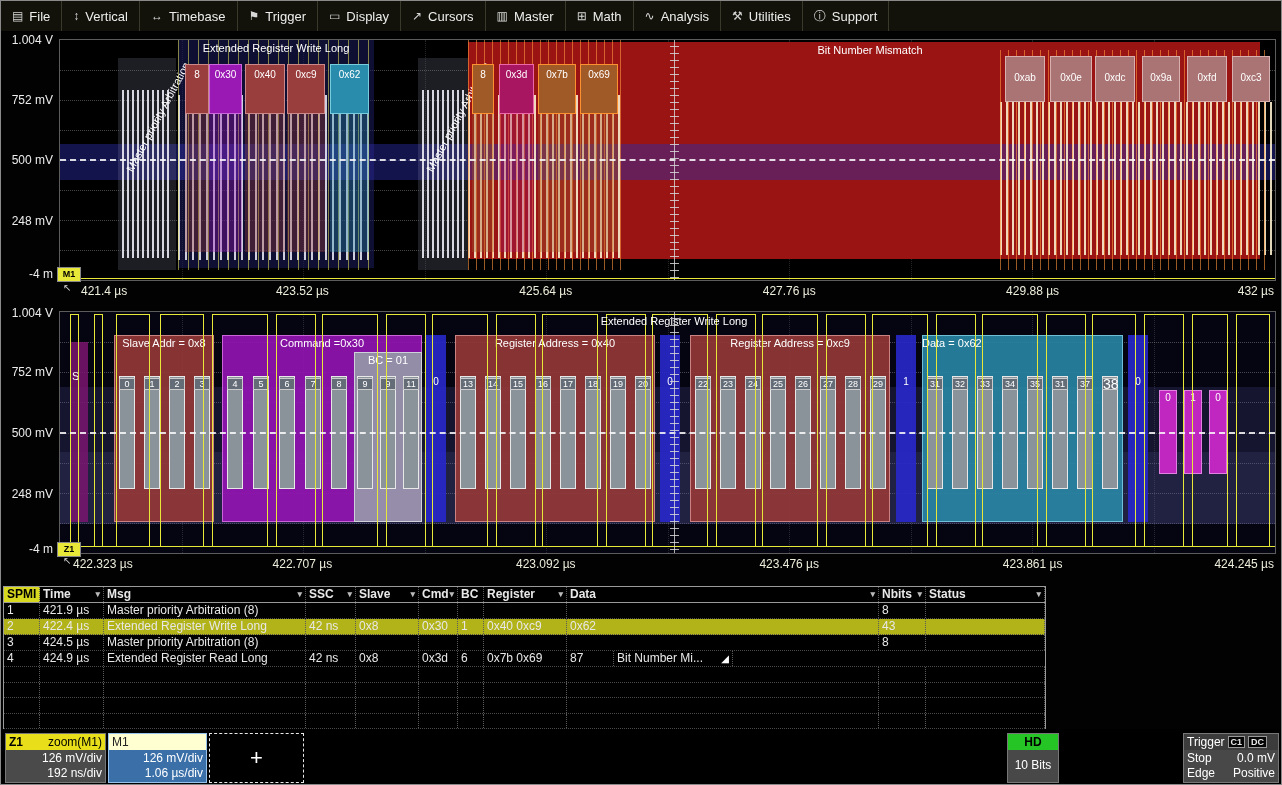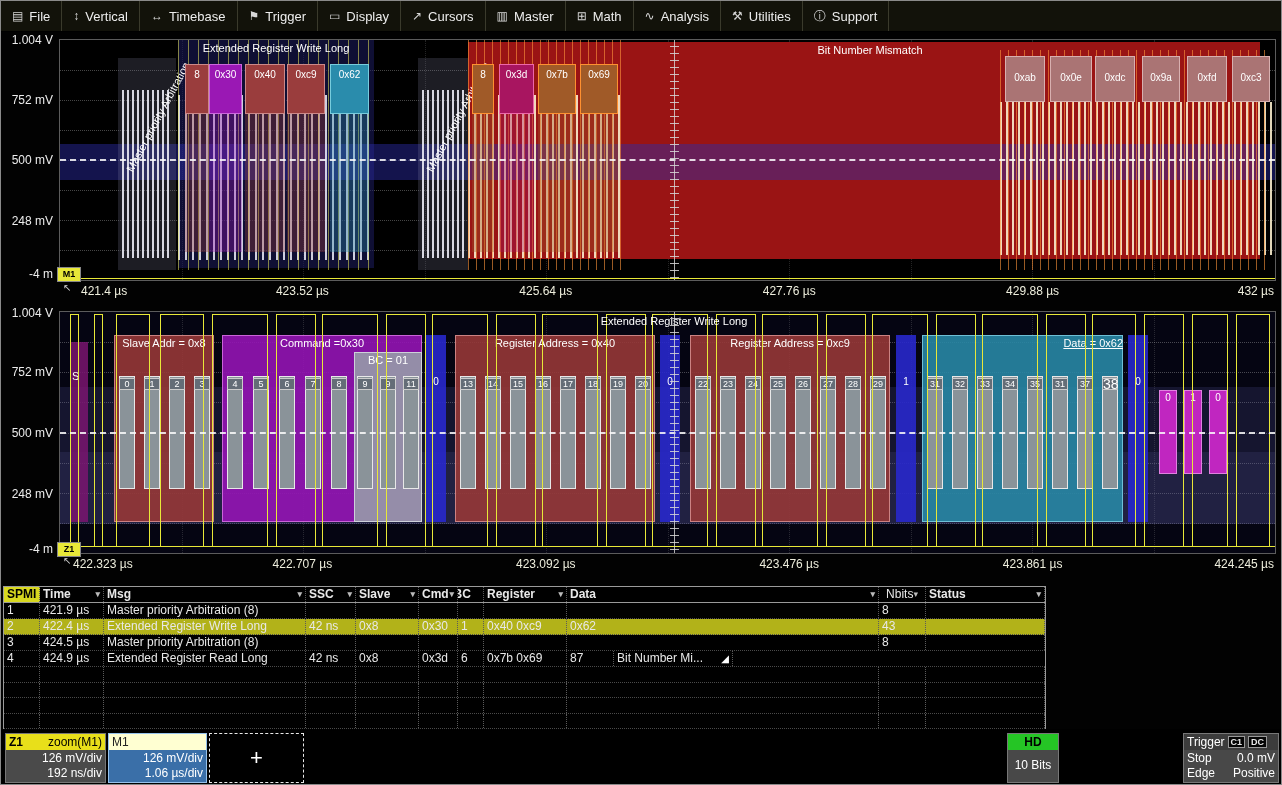--- a/index.html
+++ b/index.html
@@ -248,21 +248,21 @@
       <div style="position: absolute; left: 710px; top: 66px; width: 16px; height: 12px; color: rgb(255, 255, 255); font-size: 9px; text-align: center; line-height: 11px; border: 1px solid rgb(204, 204, 204); box-sizing: border-box; background: rgba(95, 105, 115, 0.9);">25</div>
       <div style="position: absolute; left: 735px; top: 64px; width: 16px; height: 113px; background: rgb(138, 147, 153); border: 1px solid rgb(232, 232, 232); box-sizing: border-box;"></div>
       <div style="position: absolute; left: 735px; top: 66px; width: 16px; height: 12px; color: rgb(255, 255, 255); font-size: 9px; text-align: center; line-height: 11px; border: 1px solid rgb(204, 204, 204); box-sizing: border-box; background: rgba(95, 105, 115, 0.9);">26</div>
       <div style="position: absolute; left: 760px; top: 64px; width: 16px; height: 113px; background: rgb(138, 147, 153); border: 1px solid rgb(232, 232, 232); box-sizing: border-box;"></div>
       <div style="position: absolute; left: 760px; top: 66px; width: 16px; height: 12px; color: rgb(255, 255, 255); font-size: 9px; text-align: center; line-height: 11px; border: 1px solid rgb(204, 204, 204); box-sizing: border-box; background: rgba(95, 105, 115, 0.9);">27</div>
       <div style="position: absolute; left: 785px; top: 64px; width: 16px; height: 113px; background: rgb(138, 147, 153); border: 1px solid rgb(232, 232, 232); box-sizing: border-box;"></div>
       <div style="position: absolute; left: 785px; top: 66px; width: 16px; height: 12px; color: rgb(255, 255, 255); font-size: 9px; text-align: center; line-height: 11px; border: 1px solid rgb(204, 204, 204); box-sizing: border-box; background: rgba(95, 105, 115, 0.9);">28</div>
       <div style="position: absolute; left: 810px; top: 64px; width: 16px; height: 113px; background: rgb(138, 147, 153); border: 1px solid rgb(232, 232, 232); box-sizing: border-box;"></div>
       <div style="position: absolute; left: 810px; top: 66px; width: 16px; height: 12px; color: rgb(255, 255, 255); font-size: 9px; text-align: center; line-height: 11px; border: 1px solid rgb(204, 204, 204); box-sizing: border-box; background: rgba(95, 105, 115, 0.9);">29</div>
       <div style="position: absolute; left: 862px; top: 23px; width: 201px; height: 187px; background: rgba(40, 135, 165, 0.9); border: 1px solid rgba(130, 210, 230, 0.8); box-sizing: border-box;"></div>
-      <div style="position: absolute; left: 862px; top: 25px; width: 201px; height: 13px; color: rgb(255, 255, 255); font-size: 11px; text-align: right; white-space: nowrap; text-decoration: underline;">Data = 0x62</div>
+      <div style="position: absolute; left: 862px; top: 25px; width: 201px; height: 13px; color: rgb(255, 255, 255); font-size: 11px; text-align: left; white-space: nowrap;">Data = 0x62</div>
       <div style="position: absolute; left: 867px; top: 64px; width: 16px; height: 113px; background: rgb(138, 147, 153); border: 1px solid rgb(232, 232, 232); box-sizing: border-box;"></div>
       <div style="position: absolute; left: 867px; top: 66px; width: 16px; height: 12px; color: rgb(255, 255, 255); font-size: 9px; text-align: center; line-height: 11px; border: 1px solid rgb(204, 204, 204); box-sizing: border-box; background: rgba(95, 105, 115, 0.9);">31</div>
       <div style="position: absolute; left: 892px; top: 64px; width: 16px; height: 113px; background: rgb(138, 147, 153); border: 1px solid rgb(232, 232, 232); box-sizing: border-box;"></div>
       <div style="position: absolute; left: 892px; top: 66px; width: 16px; height: 12px; color: rgb(255, 255, 255); font-size: 9px; text-align: center; line-height: 11px; border: 1px solid rgb(204, 204, 204); box-sizing: border-box; background: rgba(95, 105, 115, 0.9);">32</div>
       <div style="position: absolute; left: 917px; top: 64px; width: 16px; height: 113px; background: rgb(138, 147, 153); border: 1px solid rgb(232, 232, 232); box-sizing: border-box;"></div>
       <div style="position: absolute; left: 917px; top: 66px; width: 16px; height: 12px; color: rgb(255, 255, 255); font-size: 9px; text-align: center; line-height: 11px; border: 1px solid rgb(204, 204, 204); box-sizing: border-box; background: rgba(95, 105, 115, 0.9);">33</div>
       <div style="position: absolute; left: 942px; top: 64px; width: 16px; height: 113px; background: rgb(138, 147, 153); border: 1px solid rgb(232, 232, 232); box-sizing: border-box;"></div>
       <div style="position: absolute; left: 942px; top: 66px; width: 16px; height: 12px; color: rgb(255, 255, 255); font-size: 9px; text-align: center; line-height: 11px; border: 1px solid rgb(204, 204, 204); box-sizing: border-box; background: rgba(95, 105, 115, 0.9);">34</div>
       <div style="position: absolute; left: 967px; top: 64px; width: 16px; height: 113px; background: rgb(138, 147, 153); border: 1px solid rgb(232, 232, 232); box-sizing: border-box;"></div>
       <div style="position: absolute; left: 967px; top: 66px; width: 16px; height: 12px; color: rgb(255, 255, 255); font-size: 9px; text-align: center; line-height: 11px; border: 1px solid rgb(204, 204, 204); box-sizing: border-box; background: rgba(95, 105, 115, 0.9);">35</div>
@@ -342,33 +342,33 @@
           <div style="color: rgb(187, 187, 187); font-size: 9px; line-height: 15px;">▾</div>
         </div>
         <div class="tcell" style="width: 63px; font-weight: bold; display: flex; justify-content: space-between;">
           <div>Slave</div>
           <div style="color: rgb(187, 187, 187); font-size: 9px; line-height: 15px;">▾</div>
         </div>
         <div class="tcell" style="width: 39px; font-weight: bold; display: flex; justify-content: space-between;">
           <div>Cmd</div>
           <div style="color: rgb(187, 187, 187); font-size: 9px; line-height: 15px;">▾</div>
         </div>
-        <div class="tcell" style="width: 26px; font-weight: bold; display: flex; justify-content: center; gap: 12px;">
+        <div class="tcell" style="width: 26px; font-weight: bold; display: flex; justify-content: space-between; gap: 12px;">
           <div>BC</div>
           <div style="color: rgb(187, 187, 187); font-size: 9px; line-height: 15px;">▾</div>
         </div>
         <div class="tcell" style="width: 83px; font-weight: bold; display: flex; justify-content: space-between;">
           <div>Register</div>
           <div style="color: rgb(187, 187, 187); font-size: 9px; line-height: 15px;">▾</div>
         </div>
         <div class="tcell" style="width: 312px; font-weight: bold; display: flex; justify-content: space-between;">
           <div>Data</div>
           <div style="color: rgb(187, 187, 187); font-size: 9px; line-height: 15px;">▾</div>
         </div>
-        <div class="tcell" style="width: 47px; font-weight: normal; display: flex; justify-content: center;">
+        <div class="tcell" style="width: 47px; font-weight: bold; display: flex; justify-content: space-between;">
           <div>Nbits</div>
           <div style="color: rgb(187, 187, 187); font-size: 9px; line-height: 15px;">▾</div>
         </div>
         <div class="tcell" style="width: 119px; font-weight: bold; display: flex; justify-content: space-between;">
           <div>Status</div>
           <div style="color: rgb(187, 187, 187); font-size: 9px; line-height: 15px;">▾</div>
         </div>
       </div>
       <div class="trow" style="display: flex; height: 16px; border-bottom: 1px dotted rgb(74, 74, 74); background: transparent;">
         <div class="tcell" style="width: 36px;">1</div>

